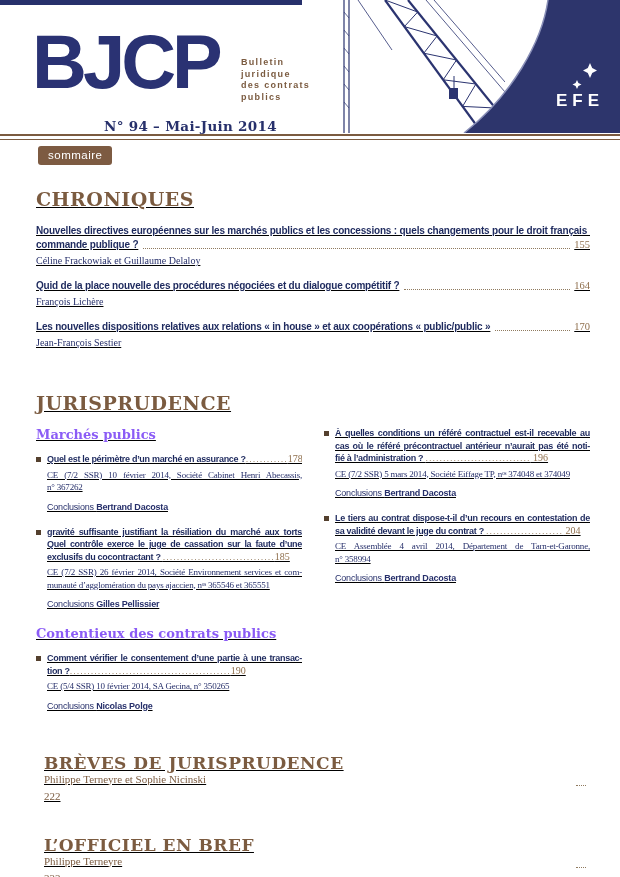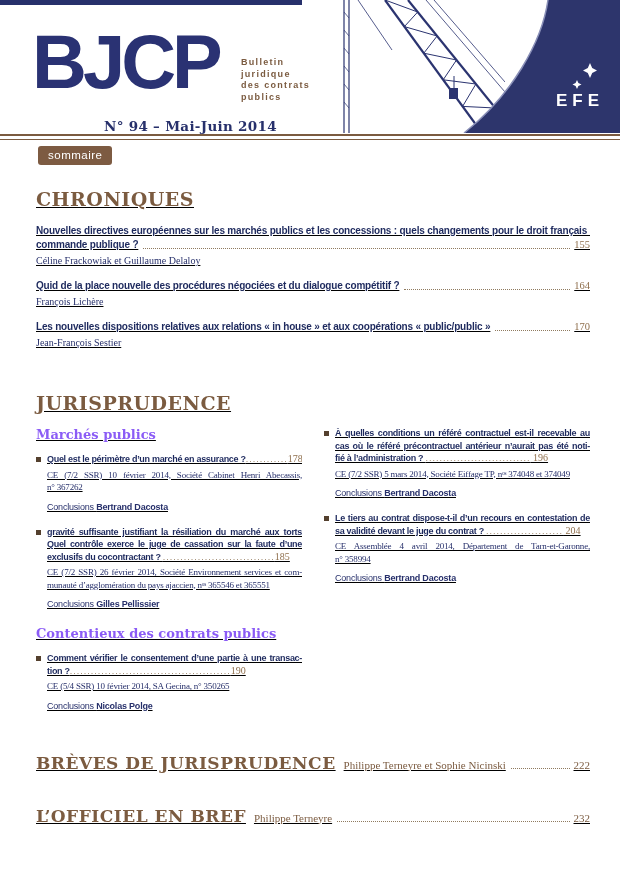--- a/index.html
+++ b/index.html
@@ -74,21 +74,21 @@
   .j-just{text-align:justify;text-align-last:justify;white-space:nowrap;overflow:hidden;}
   .j-last{white-space:nowrap;overflow:hidden;}
   .dots{font-weight:normal;color:#9a8266;letter-spacing:1px;font-size:9px;}
   .j-page{font-family:"Liberation Serif",serif;font-weight:normal;color:#8f6f4d;font-size:10px;letter-spacing:0;}
   .cite{font-family:"Liberation Serif",serif;color:#27306b;font-size:9px;line-height:12.5px;letter-spacing:-0.2px;}
   .cite.first{margin-top:3px;}
   .cite-just{text-align:justify;text-align-last:justify;white-space:nowrap;overflow:hidden;}
   .concl{color:#27306b;font-size:9px;margin-top:8px;letter-spacing:-0.2px;}
   .concl .name{font-weight:bold;}
 
-  .brow{display:flex;align-items:baseline;}
+  .brow{display:flex;align-items:baseline;flex-direction:column;}
   #breves{margin-top:28px;}
   #officiel{margin-top:33px;}
   .brow h1{font-size:17px;}
   .row-authors{font-family:"Liberation Serif",serif;color:#7b5b40;font-size:11px;margin-left:8px;white-space:nowrap;}
   .brow .leader{border-bottom:1px dotted #8f7a5f;margin-bottom:4px;}
   .brow .page-num{font-size:11px;color:#7b5b40;}
 </style>
 </head>
 <body>
 

